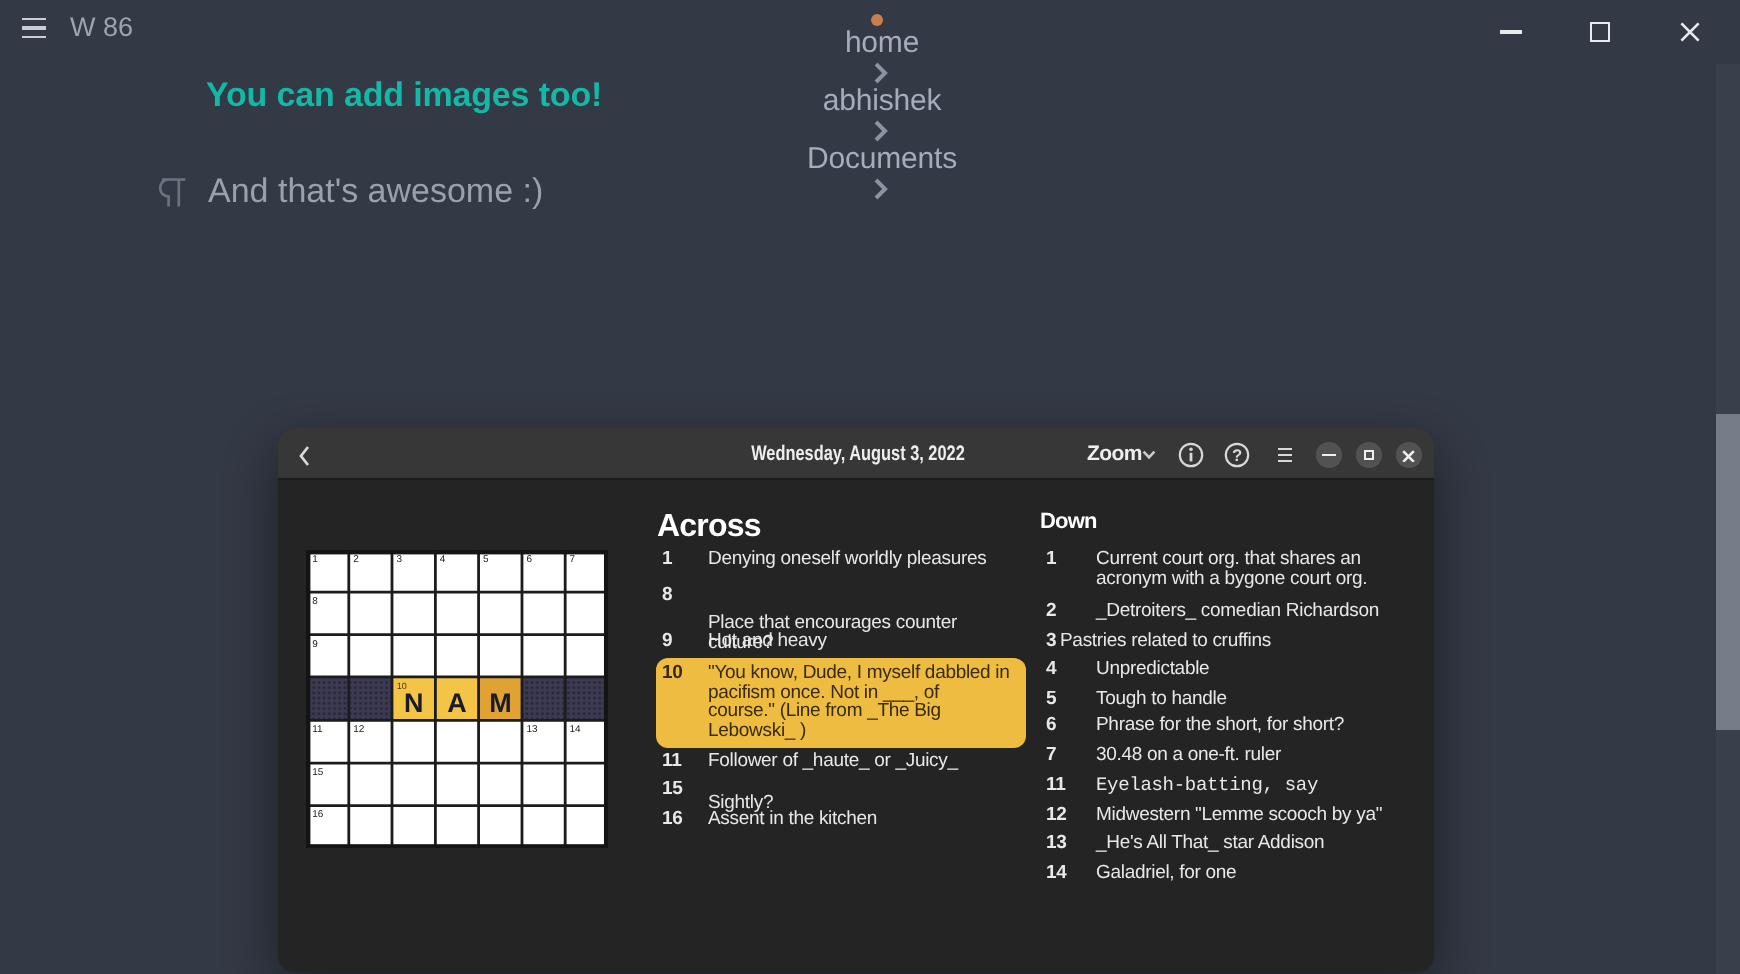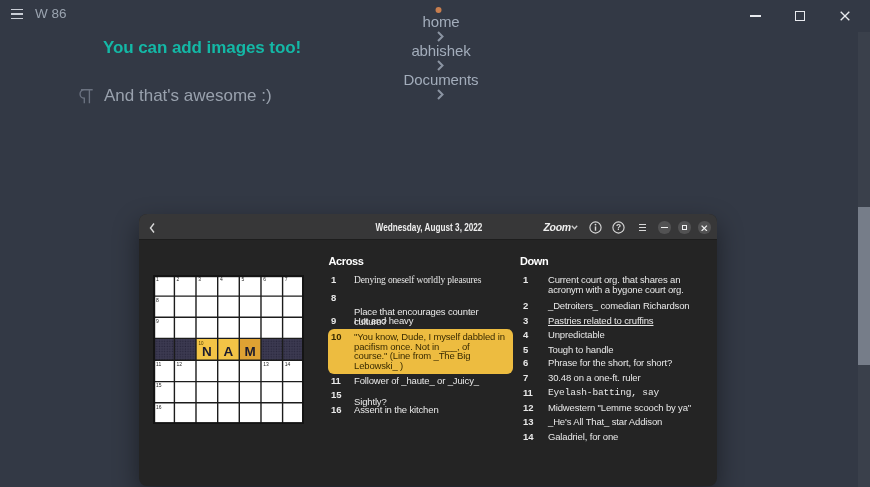--- a/index.html
+++ b/index.html
@@ -50,21 +50,21 @@
 
 <div class="abs" style="left:139px; top:170px; width:578px; height:272px; border-radius:8px; background:#242424; box-shadow:0 10px 26px rgba(0,0,0,0.45);margin-top:44px;">
 
   <div class="abs" style="left:0; top:0; width:578px; height:26px; background:#373738; border-radius:8px 8px 0 0; border-bottom:1px solid #1d1d1d;"></div>
   <svg class="abs" style="left:8px;top:6.5px;" width="10" height="14" viewBox="0 0 10 14">
       <path d="M7 2.5 L3.5 7 L7 11.5" fill="none" stroke="#d8d8d8" stroke-width="1.4"></path>
     </svg>
 
   <div class="abs" style="left:289.5px; top:6.6px; transform:translateX(-50%) scaleX(0.78); font-size:10.5px; font-weight:bold; color:#eeeeee; white-space:nowrap;">Wednesday, August 3, 2022</div>
 
-  <div class="abs" style="left:404.5px; top:7px; font-size:10.5px; letter-spacing:-0.3px; font-weight:bold; color:#eeeeee;font-style:italic;">Zoom</div>
+  <div class="abs" style="left:404.5px; top:7px; font-size:10.5px; letter-spacing:-0.3px; font-weight:bold; color:#eeeeee;">Zoom</div>
   <svg class="abs" style="left:432px; top:11px;" width="7" height="5" viewBox="0 0 7 5">
       <path d="M0.8 0.8 L3.5 3.7 L6.2 0.8" fill="none" stroke="#cccccc" stroke-width="1.3"></path>
     </svg>
 
   <svg class="abs" style="left:450px; top:7px;" width="13" height="13" viewBox="0 0 13 13">
     <circle cx="6.5" cy="6.5" r="5.6" fill="none" stroke="#d8d8d8" stroke-width="1.1"></circle>
     <circle cx="6.5" cy="3.6" r="0.9" fill="#d8d8d8"></circle>
     <rect x="5.8" y="5.4" width="1.4" height="4.3" fill="#d8d8d8"></rect>
   </svg>
 
@@ -142,26 +142,26 @@
       <text x="3.1" y="133.6">16</text>
     </g>
 
     <g font-family="Liberation Sans" font-size="13.5" font-weight="600" fill="#1c1b2e" text-anchor="middle">
       <text x="53.9" y="81">N</text>
       <text x="75.5" y="81">A</text>
       <text x="97.2" y="81">M</text>
     </g>
   </svg>
 
-  <div class="abs" style="left:189.5px; top:40.5px; font-size:11px; letter-spacing:-0.4px; font-weight:bold; color:#ffffff;">Across</div>
+  <div class="abs" style="left:189.5px; top:40.5px; font-size:16px; letter-spacing:-0.4px; font-weight:bold; color:#ffffff;">Across</div>
   <div class="abs" style="left:189px; top:114.5px; width:185px; height:45px; background:#edbc40; border-radius:6px;"></div>
 
   <div style="position:absolute; font-size:9.5px; letter-spacing:-0.15px; line-height:10.4px; color:#e8e8e8; white-space:nowrap;">
     <div class="abs" style="left:192px; top:61.4px; font-weight:bold;">1</div>
-    <div class="abs" style="left:215px; top:61.4px;font-family:Liberation Serif, serif;">Denying oneself worldly pleasures</div>
+    <div class="abs" style="left:215px; top:61.4px;">Denying oneself worldly pleasures</div>
     <div class="abs" style="left:192px; top:78.6px; font-weight:bold;">8</div>
     <div class="abs" style="left:215px; top:93px;">Place that encourages counter<br>culture?</div>
     <div class="abs" style="left:192px; top:102.2px; font-weight:bold;">9</div>
     <div class="abs" style="left:215px; top:102.2px;">Hot and heavy</div>
     <div class="abs" style="left:192px; top:117.6px; font-weight:bold; color:#392b00;">10</div>
     <div class="abs" style="left:215px; top:117.6px; line-height:9.9px; color:#392b00;">"You know, Dude, I myself dabbled in<br>pacifism once. Not in ___, of<br>course." (Line from _The Big<br>Lebowski_ )</div>
     <div class="abs" style="left:192px; top:161.9px; font-weight:bold;">11</div>
     <div class="abs" style="left:215px; top:161.9px;">Follower of _haute_ or _Juicy_</div>
     <div class="abs" style="left:192px; top:176.3px; font-weight:bold;">15</div>
     <div class="abs" style="left:215px; top:183px;text-align:center;">Sightly?</div>
@@ -169,21 +169,21 @@
     <div class="abs" style="left:215px; top:190.7px;">Assent in the kitchen</div>
   </div>
 
   <div class="abs" style="left:381px; top:40.5px; font-size:11px; letter-spacing:-0.4px; font-weight:bold; color:#ffffff;">Down</div>
   <div style="position:absolute; font-size:9.5px; letter-spacing:-0.15px; line-height:10.4px; color:#e8e8e8; white-space:nowrap;">
     <div class="abs" style="left:384px; top:60.9px; font-weight:bold;">1</div>
     <div class="abs" style="left:409px; top:60.9px;">Current court org. that shares an<br>acronym with a bygone court org.</div>
     <div class="abs" style="left:384px; top:87.3px; font-weight:bold;">2</div>
     <div class="abs" style="left:409px; top:87.3px;">_Detroiters_ comedian Richardson</div>
     <div class="abs" style="left:384px; top:102.1px; font-weight:bold;">3</div>
-    <div class="abs" style="left:409px; top:102.1px;text-decoration:underline;">Pastries related to cruffins</div>
+    <div class="abs" style="left:391px; top:102.1px;">Pastries related to cruffins</div>
     <div class="abs" style="left:384px; top:116.1px; font-weight:bold;">4</div>
     <div class="abs" style="left:409px; top:116.1px;">Unpredictable</div>
     <div class="abs" style="left:384px; top:130.8px; font-weight:bold;">5</div>
     <div class="abs" style="left:409px; top:130.8px;">Tough to handle</div>
     <div class="abs" style="left:384px; top:144.3px; font-weight:bold;">6</div>
     <div class="abs" style="left:409px; top:144.3px;">Phrase for the short, for short?</div>
     <div class="abs" style="left:384px; top:159px; font-weight:bold;">7</div>
     <div class="abs" style="left:409px; top:159px;">30.48 on a one-ft. ruler</div>
     <div class="abs" style="left:384px; top:173.7px; font-weight:bold;">11</div>
     <div class="abs" style="left:409px; top:173.7px;font-family:Liberation Mono, monospace;">Eyelash-batting, say</div>

